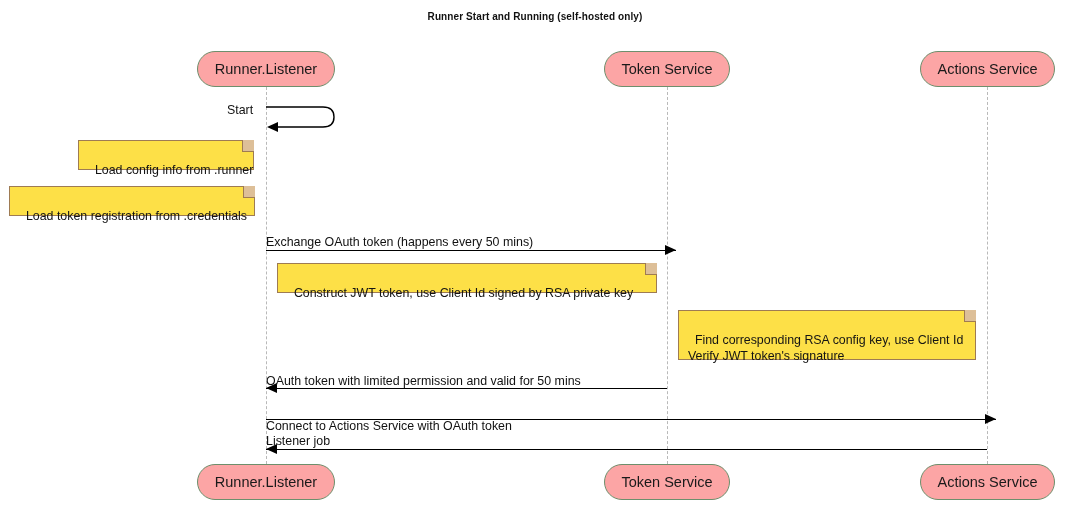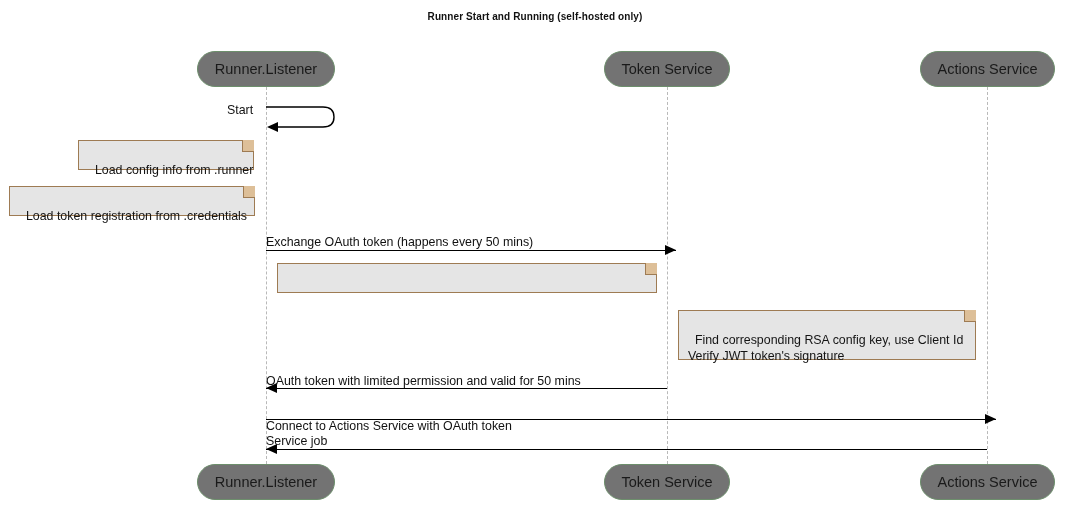--- a/index.html
+++ b/index.html
@@ -26,21 +26,21 @@
     font-weight: bold;
     color: #111111;
     letter-spacing: 0.1px;
   }
 
   
   .participant {
     position: absolute;
     height: 36px;
     border-radius: 18px;
-    background: #737373;
+    background: #fca5a5;
     border: 1px solid #6d8f6c;
     display: flex;
     align-items: center;
     justify-content: center;
     box-sizing: border-box;
   }
   .participant-label {
     font-size: 14.5px;
     color: #1a1a1a;
     white-space: nowrap;
@@ -49,21 +49,21 @@
   
   .lifeline {
     position: absolute;
     width: 0;
     border-left: 1px dashed #b9b9b9;
   }
 
   
   .note {
     position: absolute;
-    background: #e5e5e5;
+    background: #fde047;
     border: 1px solid #9e7b53;
     box-sizing: border-box;
     padding: 5px 8px 5px 9px;
     font-size: 12.4px;
     line-height: 16px;
     color: #141414;
     white-space: pre;
   }
   .note .fold {
     position: absolute;
@@ -153,33 +153,34 @@
 <div class="msg-line" style="left:266px; top:388px; width:401px;"></div>
 <div class="arrowhead left" style="left:266px; top:383px;"></div>
 <div class="msg-label" style="left:266px; top:374px; width:401px;">OAuth token with limited permission and valid for 50 mins</div>
 
 <div class="msg-line" style="left:266px; top:419px; width:730px;"></div>
 <div class="arrowhead right" style="left:985px; top:414px;"></div>
 <div class="msg-label" style="left:266px; top:404px; width:721px;margin-top:15px;">Connect to Actions Service with OAuth token</div>
 
 <div class="msg-line" style="left:266px; top:449px; width:721px;"></div>
 <div class="arrowhead left" style="left:266px; top:444px;"></div>
-<div class="msg-label" style="left:266px; top:434px; width:721px;">Service job</div>
+<div class="msg-label" style="left:266px; top:434px; width:721px;">Listener job</div>
 
 <div class="note" style="left:78px; top:140px; width:176px; height:30px;">
   <span>Load config info from .runner</span>
   <span class="fold"></span>
 </div>
 
 <div class="note" style="left:9px; top:186px; width:246px; height:30px;">
   <span>Load token registration from .credentials</span>
   <span class="fold"></span>
 </div>
 
 <div class="note" style="left:277px; top:263px; width:380px; height:30px;">
+  <span>Construct JWT token, use Client Id signed by RSA private key</span>
   <span class="fold"></span>
 </div>
 
 <div class="note" style="left:678px; top:310px; width:298px; height:50px;">
   <span>Find corresponding RSA config key, use Client Id
 Verify JWT token's signature</span>
   <span class="fold"></span>
 </div>
 
 </body></html>

